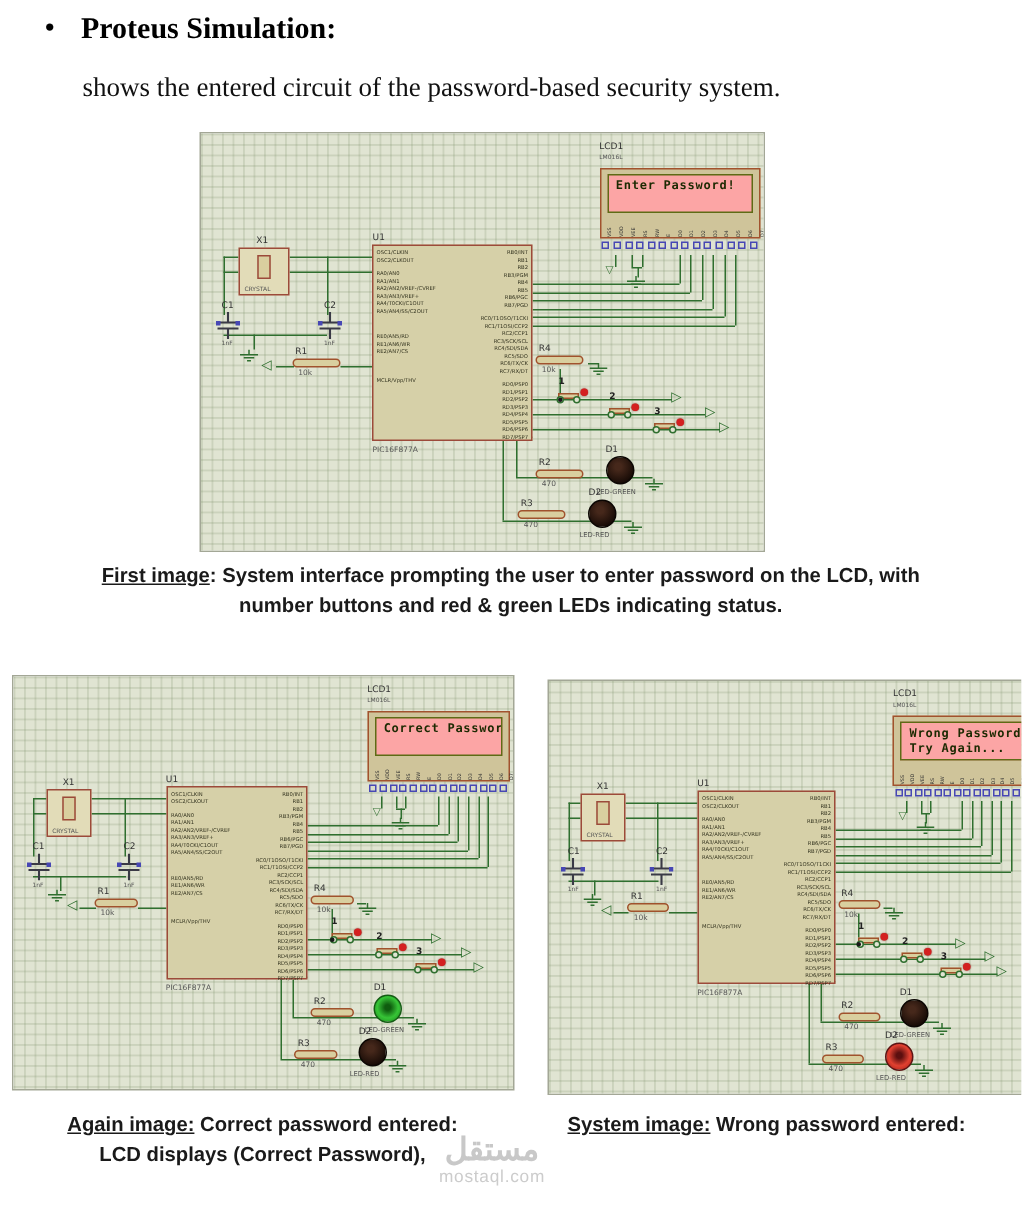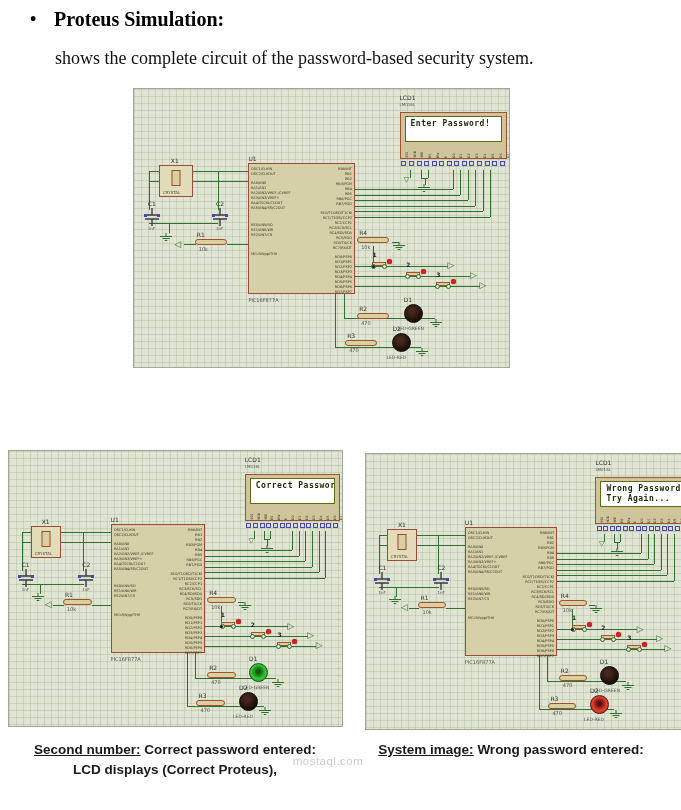--- a/index.html
+++ b/index.html
@@ -26,21 +26,21 @@
 
   .circuit i{position:absolute;background:#2f6f2f;display:block;}
   .wh{height:1px;} .wv{width:1px;}
 
   .clabel{position:absolute;font-size:6px;color:#333;white-space:nowrap;}
   .cpart{position:absolute;font-size:5px;color:#555;white-space:nowrap;}
 
   
   .lcd-frame{position:absolute;left:70.8%;top:8.3%;width:28.6%;height:47px;
              background:#cfc49a;border:1px solid #a1522e;box-sizing:border-box;}
-  .lcd-screen{position:absolute;left:4px;right:4px;top:3px;height:26px;background:#ffffff;
+  .lcd-screen{position:absolute;left:4px;right:4px;top:3px;height:26px;background:#fca5a5;
               border:1px solid #5e6b15;color:#1c2a02;font-family:"DejaVu Sans Mono",monospace;
               font-weight:bold;font-size:8px;letter-spacing:.5px;padding:2px 0 0 5px;
               box-sizing:border-box;line-height:10px;white-space:nowrap;overflow:hidden;}
   .lcd-pins{position:absolute;bottom:0;left:0;width:200%;transform:scale(.5);
             transform-origin:bottom left;display:flex;justify-content:space-between;
             padding:0 8px;height:22px;}
   .vpin{writing-mode:vertical-rl;transform:rotate(180deg);font-size:6.5px;color:#333;line-height:7px;}
   .lcd-ticks{position:absolute;top:26%;left:71.3%;width:27.6%;display:flex;justify-content:space-between;}
   .tick{width:3px;height:3px;border:1px solid #4747b4;background:#d9ddc9;}
 
@@ -117,21 +117,21 @@
   .wm-dom{font-size:11.5px;letter-spacing:.5px;color:#cccccc;line-height:13px;}
 </style>
 </head>
 <body>
 
 <div class="page">
 
   <div class="heading">
     <span class="bullet">•</span><span>Proteus Simulation:</span>
   </div>
-  <div class="subheading">shows the complete circuit of the password-based security system.</div>
+  <div class="subheading">shows the entered circuit of the password-based security system.</div>
 
   <div class="fig fig1">
   <div class="circuit">
 
     
     <span>
       <i class="wh" style="left:15.6%;top:29.5%;width:14.9%"></i>
       <i class="wh" style="left:15.6%;top:33%;width:14.9%"></i>
       <i class="wh" style="left:3.9%;top:29.5%;width:2.8%"></i>
       <i class="wh" style="left:3.9%;top:33%;width:2.8%"></i>
@@ -358,20 +358,24 @@
           <path d="M6 0 V3 M0 3.5 H12 M2.5 5.5 H9.5 M4.7 7.5 H7.3" stroke="#2f6f2f" stroke-width="1" fill="none"></path>
         </svg>
     <svg class="gnd" style="left:75.2%;top:93%" width="12" height="9" viewBox="0 0 12 9">
           <path d="M6 0 V3 M0 3.5 H12 M2.5 5.5 H9.5 M4.7 7.5 H7.3" stroke="#2f6f2f" stroke-width="1" fill="none"></path>
         </svg>
 
     <span class="jdot" style="left:63.4%;top:63.3%"></span>
   </div>
 </div>
 
+  <div class="cap-txt cap1">
+    <span class="u">First image</span><span>: System interface prompting the user to enter password on the LCD, with</span>
+    <div>number buttons and red &amp; green LEDs indicating status.</div>
+  </div>
 
   <div class="fig fig2">
   <div class="circuit">
 
     
     <span>
       <i class="wh" style="left:15.6%;top:29.5%;width:14.9%"></i>
       <i class="wh" style="left:15.6%;top:33%;width:14.9%"></i>
       <i class="wh" style="left:3.9%;top:29.5%;width:2.8%"></i>
       <i class="wh" style="left:3.9%;top:33%;width:2.8%"></i>
@@ -837,24 +841,25 @@
         </svg>
     <svg class="gnd" style="left:75.2%;top:93%" width="12" height="9" viewBox="0 0 12 9">
           <path d="M6 0 V3 M0 3.5 H12 M2.5 5.5 H9.5 M4.7 7.5 H7.3" stroke="#2f6f2f" stroke-width="1" fill="none"></path>
         </svg>
 
     <span class="jdot" style="left:63.4%;top:63.3%"></span>
   </div>
 </div>
 
   <div class="cap-txt cap2">
-    <span class="u">Second number:</span><span> Correct password entered:</span>
-    <div>LCD displays (Correct Proteus),</div>
+    <span class="u">Again image:</span><span> Correct password entered:</span>
+    <div>LCD displays (Correct Password),</div>
   </div>
 
   <div class="cap-txt cap3">
     <span class="u">System image:</span><span> Wrong password entered:</span>
   </div>
 
   <div class="watermark">
+    <div class="wm-ar">مستقل</div>
     <div class="wm-dom">mostaql.com</div>
   </div>
 </div>
 
 </body></html>

